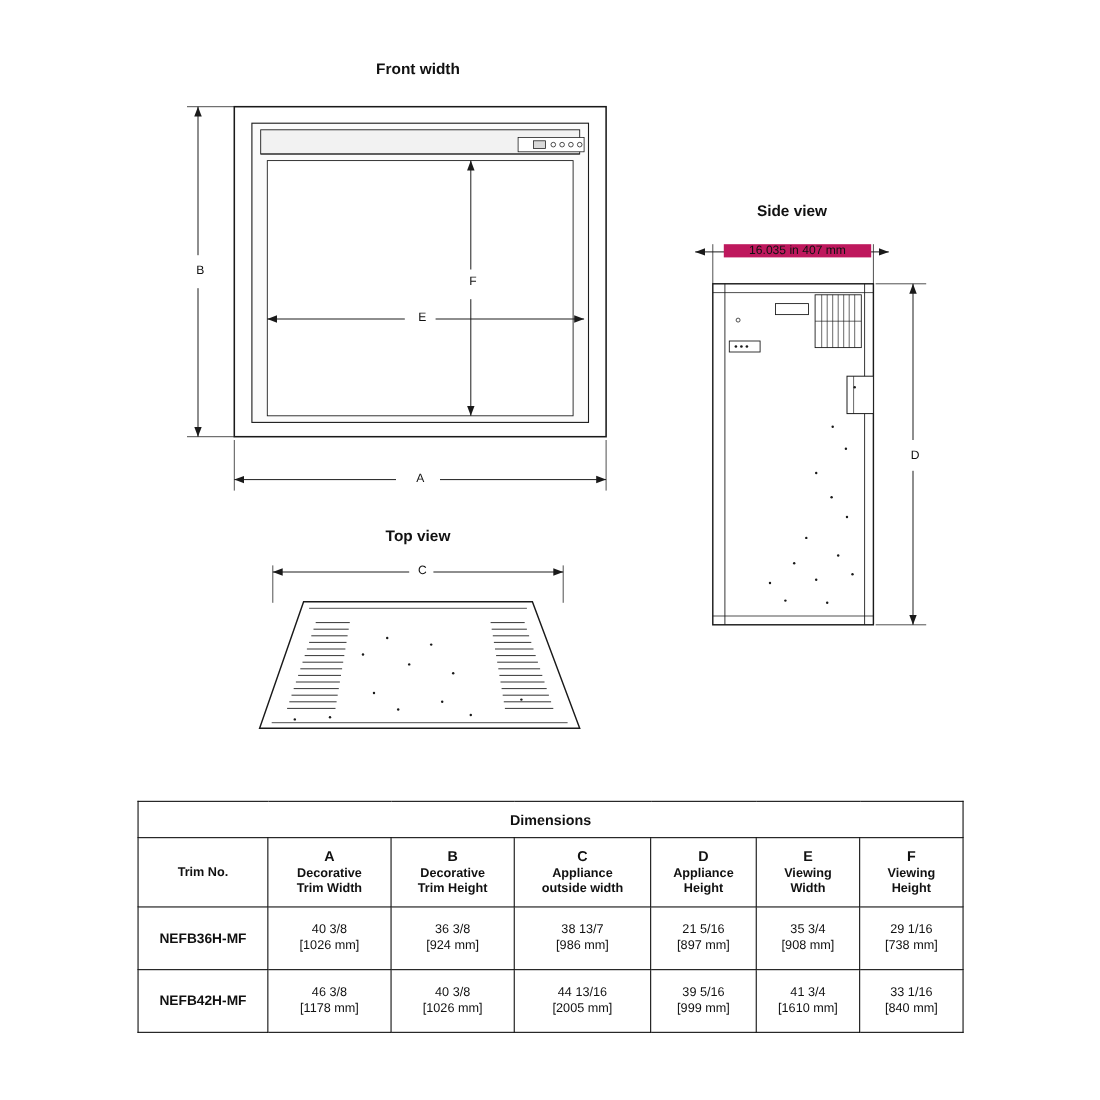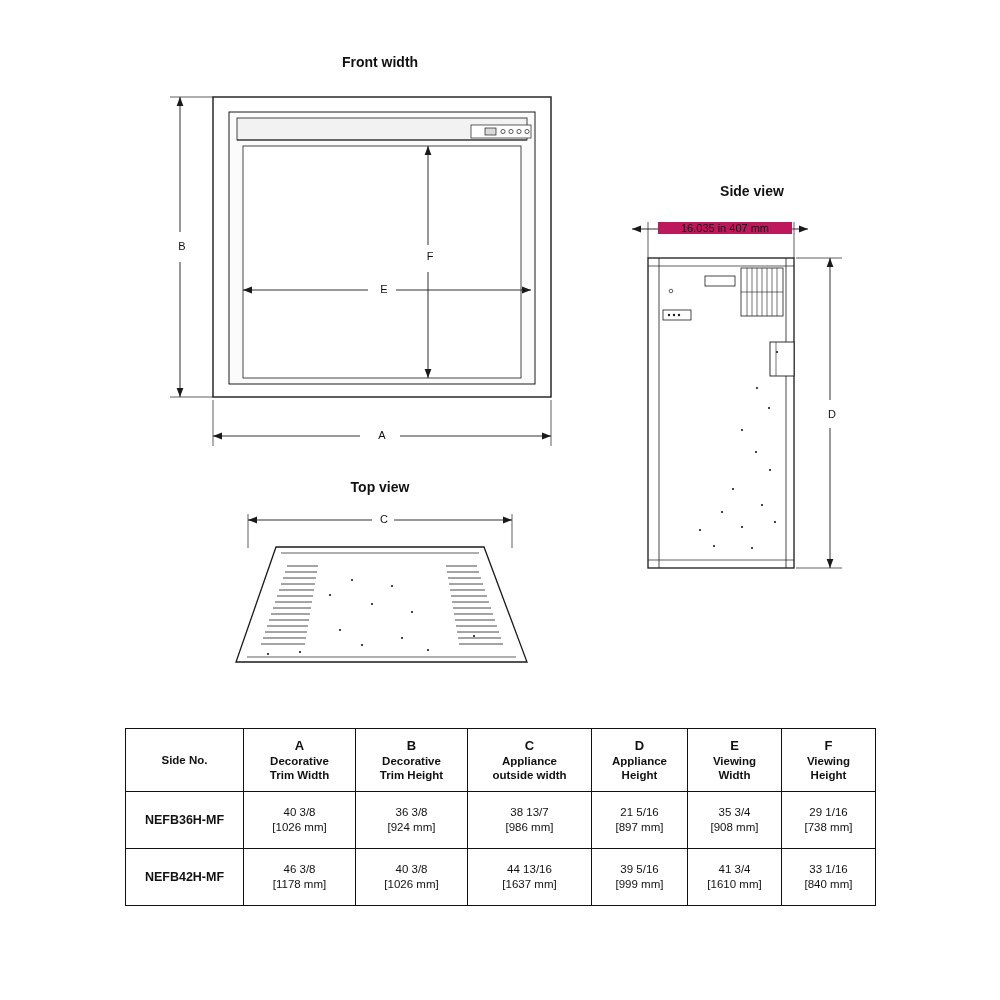--- a/index.html
+++ b/index.html
@@ -29,21 +29,21 @@
   }
   .view-title {
     position: absolute;
     font-size: 14px;
     font-weight: bold;
     color: #111;
     text-align: center;
     white-space: nowrap;
   }
   #front-view-title { left: 280px; top: 54px; width: 200px; }
-  #side-view-title  { left: 652px; top: 183px; width: 200px; }
+  #side-view-title  { left: 620px; top: 183px; width: 200px; }
   #top-view-title   { left: 280px; top: 479px; width: 200px; }
 
   .dim-letter {
     position: absolute;
     font-size: 11px;
     color: #111;
     text-align: center;
     white-space: nowrap;
     background: #ffffff;
     padding: 0 2px;
@@ -314,23 +314,26 @@
       <colgroup>
         <col class="c-model">
           <col class="c-a">
           <col class="c-b">
           <col class="c-c">
           <col class="c-d">
           <col class="c-e">
           <col class="c-f">
       </colgroup>
       <thead>
+        <tr class="title-row">
+          <th colspan="7">Dimensions</th>
+        </tr>
         <tr class="head-row">
           <th>
-            <span>Side No.</span>
+            <span>Trim No.</span>
           </th>
           <th>
             <span class="letter">A</span>
             <span>Decorative</span><br>
             <span>Trim Width</span>
           </th>
           <th>
             <span class="letter">B</span>
             <span>Decorative</span><br>
             <span>Trim Height</span>
@@ -390,21 +393,21 @@
           <td>
             <span class="inch">46 3/8</span>
             <span class="mm">[1178 mm]</span>
           </td>
           <td>
             <span class="inch">40 3/8</span>
             <span class="mm">[1026 mm]</span>
           </td>
           <td>
             <span class="inch">44 13/16</span>
-            <span class="mm">[1637 mm]</span>
+            <span class="mm">[2005 mm]</span>
           </td>
           <td>
             <span class="inch">39 5/16</span>
             <span class="mm">[999 mm]</span>
           </td>
           <td>
             <span class="inch">41 3/4</span>
             <span class="mm">[1610 mm]</span>
           </td>
           <td>

